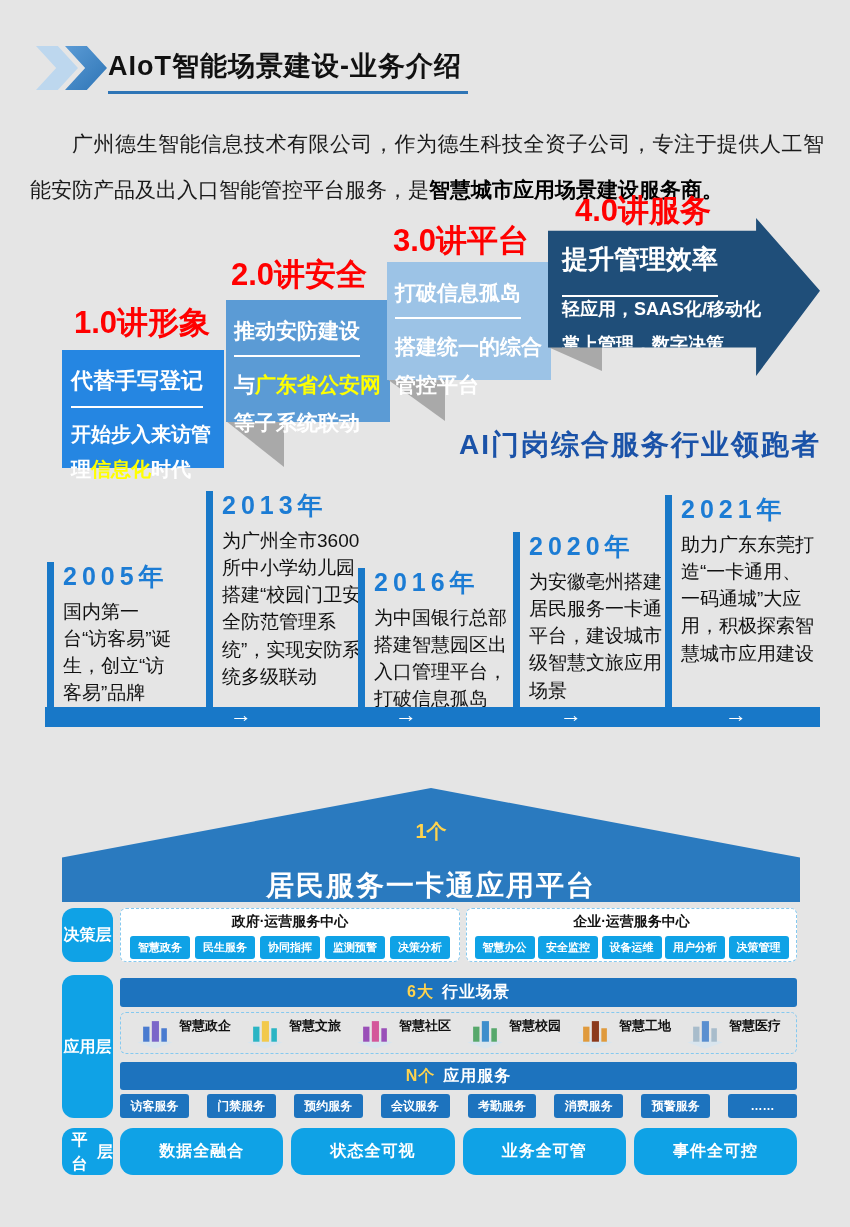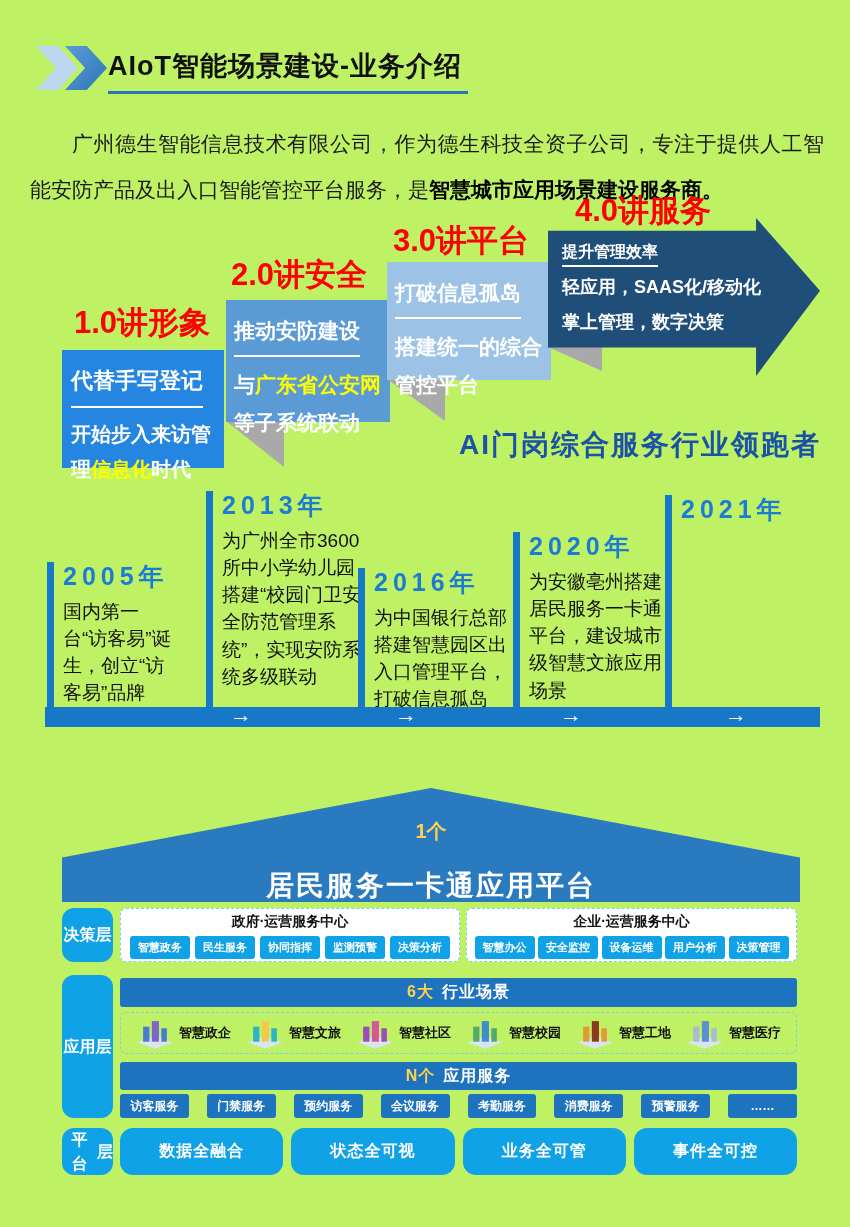--- a/index.html
+++ b/index.html
@@ -1,17 +1,17 @@
 <!DOCTYPE html>
 <html><head>
 <meta charset="utf-8">
 <style>
   html,body{margin:0;padding:0;background:#fff;}
   body{font-family:"Liberation Sans","DejaVu Sans",sans-serif;}
-  .page{position:relative;width:850px;height:1227px;background:#bef264;overflow:hidden;}
+  .page{position:relative;width:850px;height:1227px;background:#e5e5e5;overflow:hidden;}
 
   
   .hdr{position:absolute;left:36px;top:44px;display:flex;align-items:flex-start;}
   .chev{position:absolute;width:42px;height:44px;clip-path:polygon(0 0,52% 0,100% 50%,52% 100%,0 100%,48% 50%);}
   .chev1{left:0;top:2px;background:#BDD7EE;}
   .chev2{left:29px;top:2px;background:linear-gradient(135deg,#5B9BD5,#2E75B6);}
   .title{position:absolute;left:72px;top:0;font-size:27px;font-weight:bold;color:#111;
          letter-spacing:1px;padding:4px 6px 7px 0;border-bottom:3px solid #2E75B6;white-space:nowrap;}
 
   
@@ -36,21 +36,21 @@
       font-size:21px;line-height:1.8;box-sizing:border-box;}
   .b3{left:387px;top:72px;width:164px;height:118px;background:#9CC3E6;padding:12px 8px 0;
       font-size:21px;line-height:1.8;box-sizing:border-box;}
   .fold{position:absolute;background:#A9A9A9;clip-path:polygon(0 0,100% 0,100% 100%);}
   .f2{left:226px;top:231px;width:58px;height:46px;}
   .f3{left:387px;top:189px;width:58px;height:42px;}
   .f4{left:548px;top:157px;width:54px;height:24px;}
   .arrowbox{position:absolute;left:548px;top:28px;width:272px;height:158px;background:#1F4E79;
       clip-path:polygon(0 8%,76.5% 8%,76.5% 0%,100% 46%,76.5% 100%,76.5% 82%,0 82%);
       color:#fff;font-weight:bold;box-sizing:border-box;padding:24px 0 0 14px;}
-  .arrowbox .u{display:inline-block;border-bottom:2px solid #fff;padding-bottom:2px;margin-bottom:8px;font-size:16px;}
+  .arrowbox .u{display:inline-block;border-bottom:2px solid #fff;padding-bottom:18px;font-size:26px;}
   .arrowbox .ln{font-size:18px;white-space:nowrap;margin-bottom:11px;}
 
   .slogan{position:absolute;left:459px;top:426px;font-size:28px;font-weight:bold;
           color:#1A52A8;letter-spacing:2px;white-space:nowrap;}
 
   
   .timeline{position:absolute;left:0;top:488px;width:850px;height:245px;}
   .tl-col{position:absolute;border-left:7px solid #1878C8;padding-left:9px;}
   .tl-year{font-size:25px;font-weight:bold;color:#1C7CD4;letter-spacing:5px;margin:-2px 0 5px;}
   .tl-desc{font-size:19px;line-height:1.43;color:#111;}
@@ -87,21 +87,21 @@
         border-radius:3px;white-space:nowrap;}
 
   .bar{position:absolute;left:120px;width:677px;height:29px;background:#1D73BE;border-radius:3px;
        color:#fff;font-weight:bold;font-size:16px;display:flex;align-items:center;justify-content:center;
        letter-spacing:1px;}
   .bar .cnt{color:#FFD34D;margin-right:8px;}
   .bar1{top:193px;} .bar2{top:277px;height:28px;}
 
   .scenes{position:absolute;left:120px;top:227px;width:677px;height:42px;border:1px dashed #85C9F0;
           border-radius:6px;box-sizing:border-box;display:flex;align-items:center;justify-content:space-evenly;}
-  .scene{display:flex;align-items:center;gap:5px;}
+  .scene{display:flex;align-items:flex-start;gap:5px;}
   .scene svg{display:block;}
   .scene .s-base{fill:#D9E5EE;}
   .scene .s-c1{fill:var(--c1,#4A7BD0);}
   .scene .s-c2{fill:var(--c2,#7B66C9);}
   .scene-name{font-size:13px;font-weight:bold;color:#111;}
 
   .services{position:absolute;left:120px;top:309px;width:677px;height:24px;display:flex;gap:18px;}
   .svc{flex:1;background:#1D73BE;border-radius:3px;color:#fff;font-size:12px;font-weight:bold;
        display:flex;align-items:center;justify-content:center;white-space:nowrap;}
 
@@ -167,20 +167,21 @@
     <div class="tl-col tc3">
       <div class="tl-year">2016年</div>
       <div class="tl-desc">为中国银行总部搭建智慧园区出入口管理平台，打破信息孤岛</div>
     </div>
     <div class="tl-col tc4">
       <div class="tl-year">2020年</div>
       <div class="tl-desc">为安徽亳州搭建居民服务一卡通平台，建设城市级智慧文旅应用场景</div>
     </div>
     <div class="tl-col tc5">
       <div class="tl-year">2021年</div>
+      <div class="tl-desc">助力广东东莞打造“一卡通用、一码通城”大应用，积极探索智慧城市应用建设</div>
     </div>
     <div class="tl-bar">
       <span class="tl-arrow ta1">→</span>
       <span class="tl-arrow ta2">→</span>
       <span class="tl-arrow ta3">→</span>
       <span class="tl-arrow ta4">→</span>
     </div>
   </div>
 
   <div class="plat">

